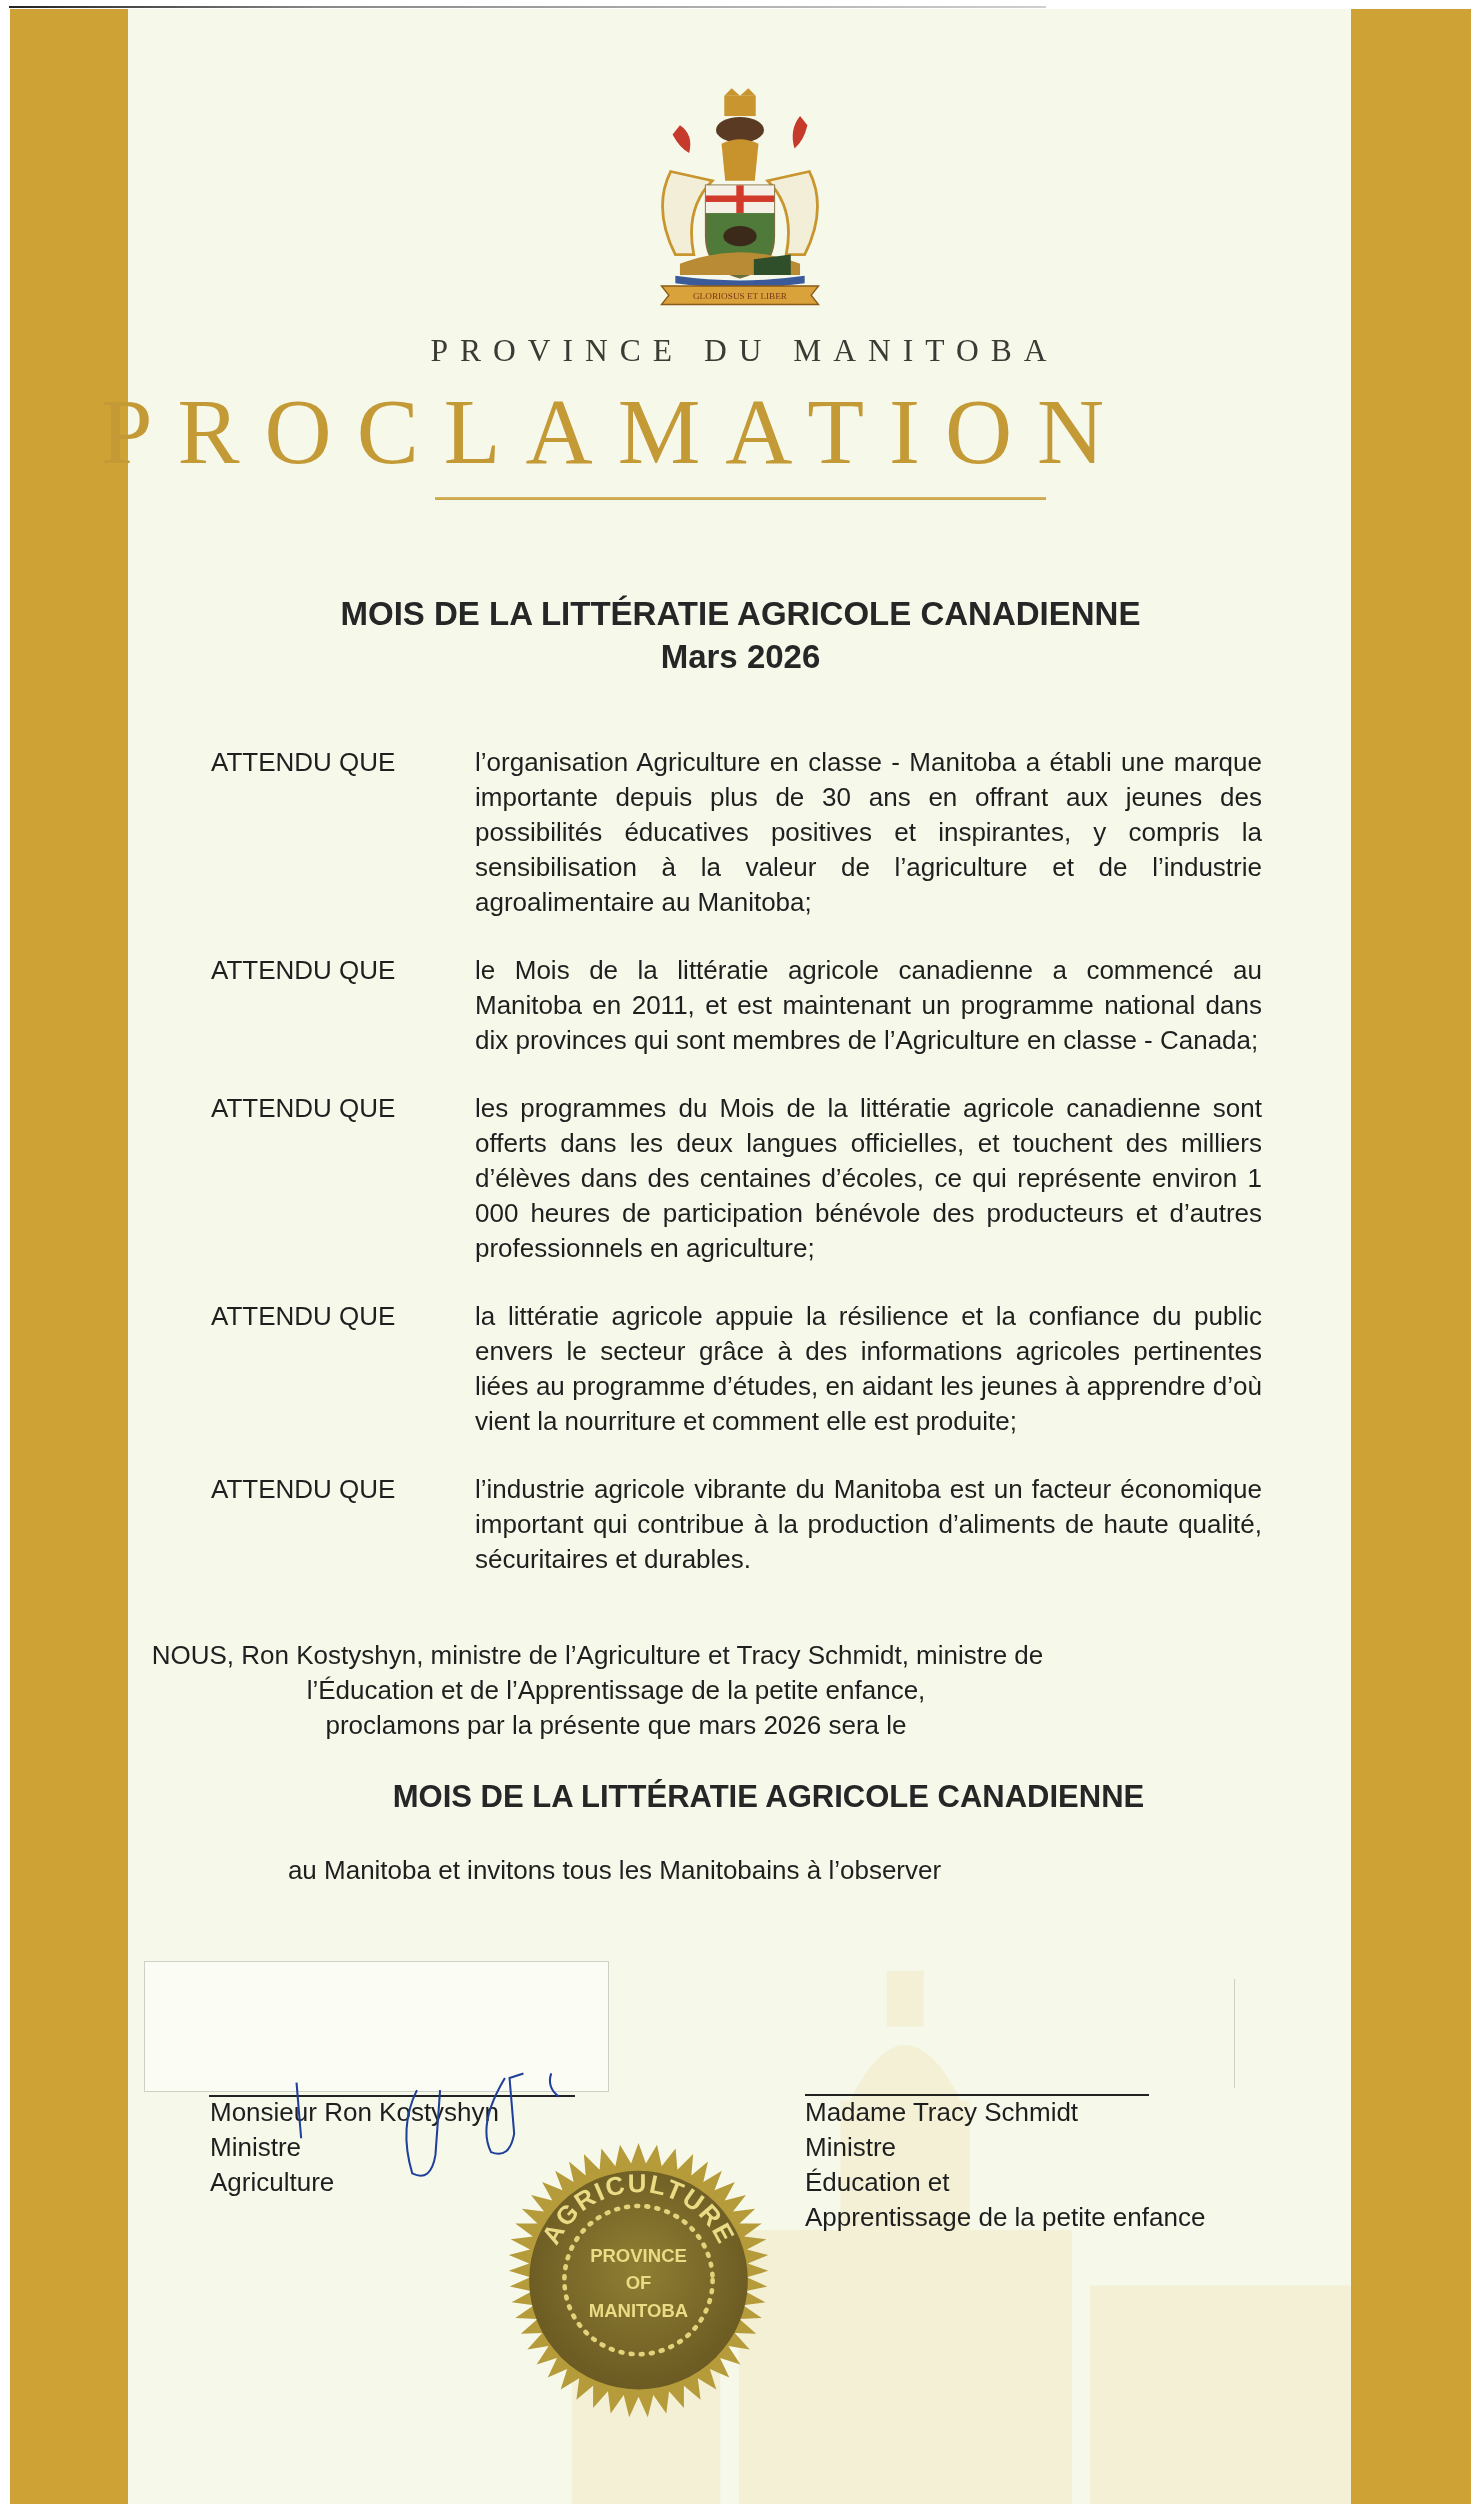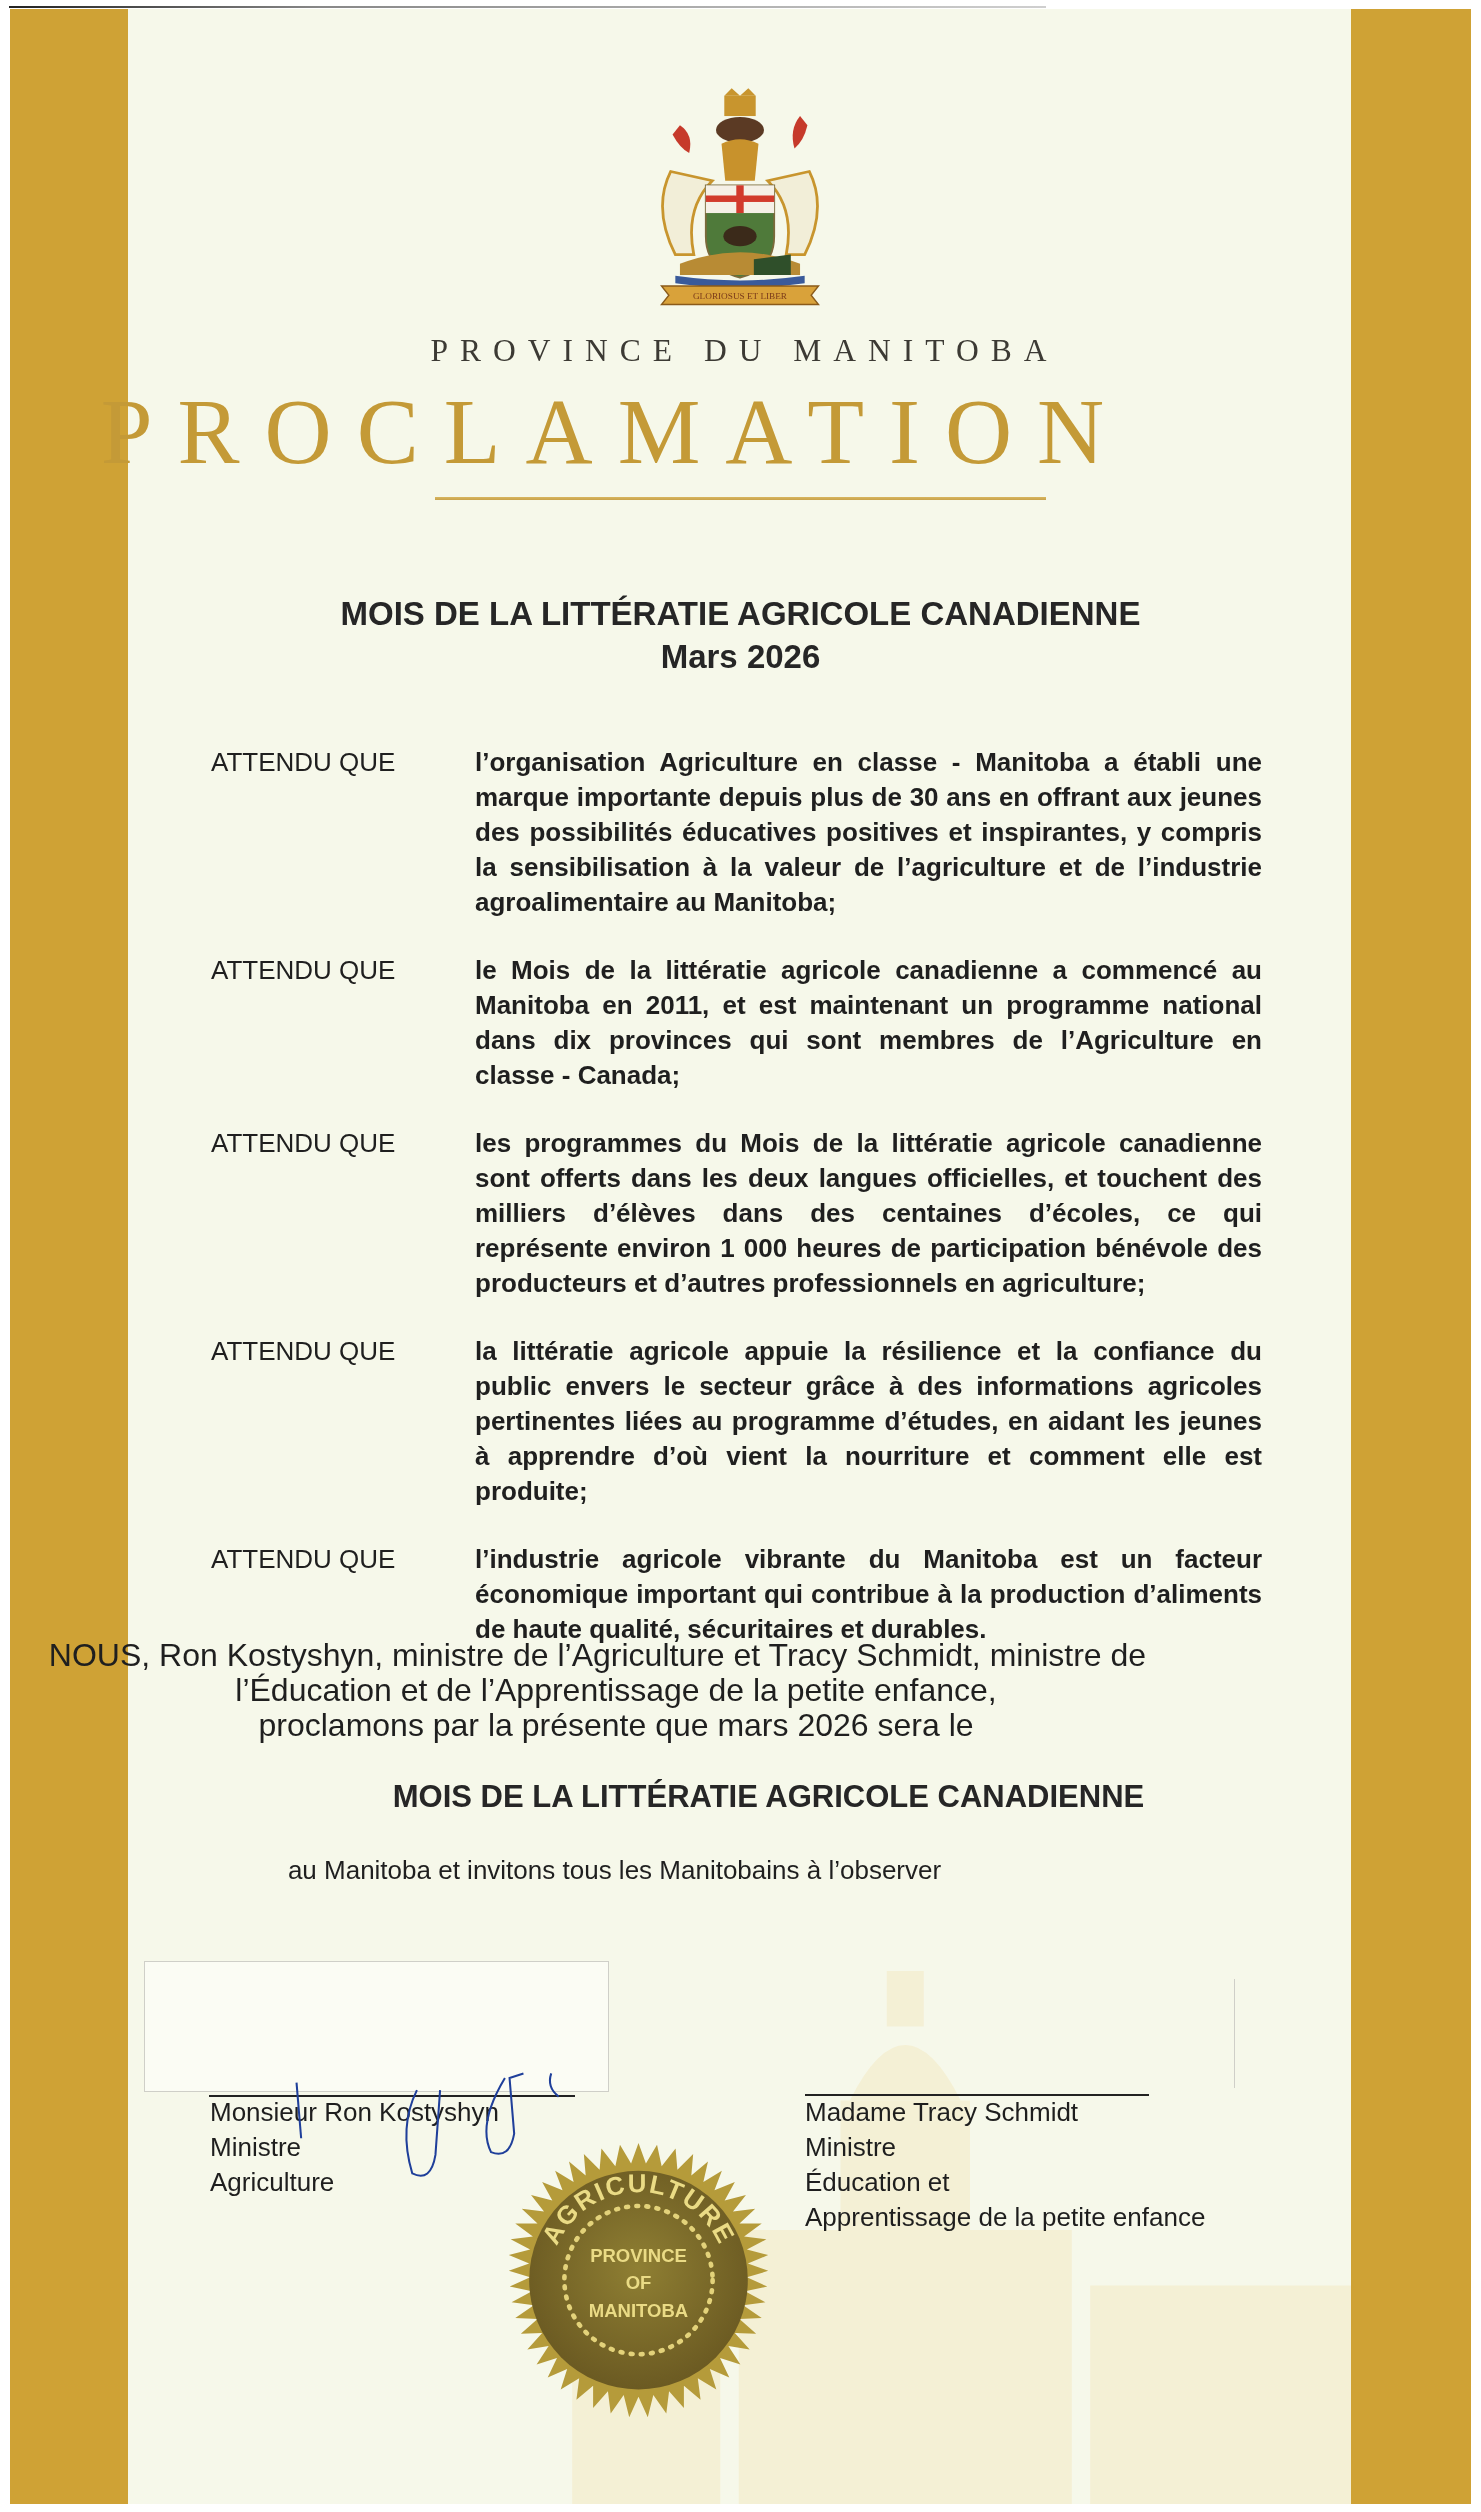--- a/index.html
+++ b/index.html
@@ -21,23 +21,23 @@
       font-family: "Liberation Serif", serif; font-size: 31.5px; letter-spacing: 12px; color: #3c3a34; }
     .proclamation { position: absolute; left: 0; width: 1230px; top: 381px; text-align: center;
       font-family: "Liberation Serif", serif; font-size: 93px; letter-spacing: 25px; color: #c49a37; line-height: 102px; }
     .divider { position: absolute; left: 435px; top: 497px; width: 611px; height: 2.8px;
       background: linear-gradient(180deg, #d7b660, #c9a24a); }
     .main-title { position: absolute; left: 0; width: 1481px; top: 592px; text-align: center;
       font-weight: bold; font-size: 33px; line-height: 43px; color: #262626; }
     .clauses { position: absolute; left: 211px; top: 721px; width: 1051px; margin-top: 24px; }
     .clause { display: flex; margin-bottom: 33px; font-size: 26px; line-height: 35px; }
     .clause-label { width: 264px; flex: none; }
-    .clause-text { width: 787px; text-align: justify; font-weight: bold; }
+    .clause-text { width: 787px; text-align: justify; }
     .nous { position: absolute; left: 0; width: 1195px; top: 1638px; text-align: center;
-      font-size: 32px; line-height: 35px; }
+      font-size: 26px; line-height: 35px; }
     .proclaim-title { position: absolute; left: 0; width: 1481px; top: 1779px; text-align: center;
       font-weight: bold; font-size: 31px; color: #262626; padding-left: 56px; box-sizing: border-box; }
     .closing { position: absolute; left: 0; width: 1227px; top: 1853px; text-align: center;
       font-size: 26px; line-height: 35px; padding-left: 2px; box-sizing: border-box; }
     .sigbox { position: absolute; left: 144px; top: 1961px; width: 463px; height: 129px;
       background: #fbfcf4; border: 0.9px solid #cfcfc8; }
     .sigline-left { position: absolute; left: 209px; top: 2095px; width: 366px; height: 1.9px; background: #222; }
     .sigline-right { position: absolute; left: 805px; top: 2094px; width: 344px; height: 1.9px; background: #222; }
     .vline { position: absolute; left: 1234px; top: 1979px; width: 0.9px; height: 109px; background: #cfcfc8; }
     .sig-block { position: absolute; font-size: 26px; line-height: 35px; color: #1e1e1e; }

